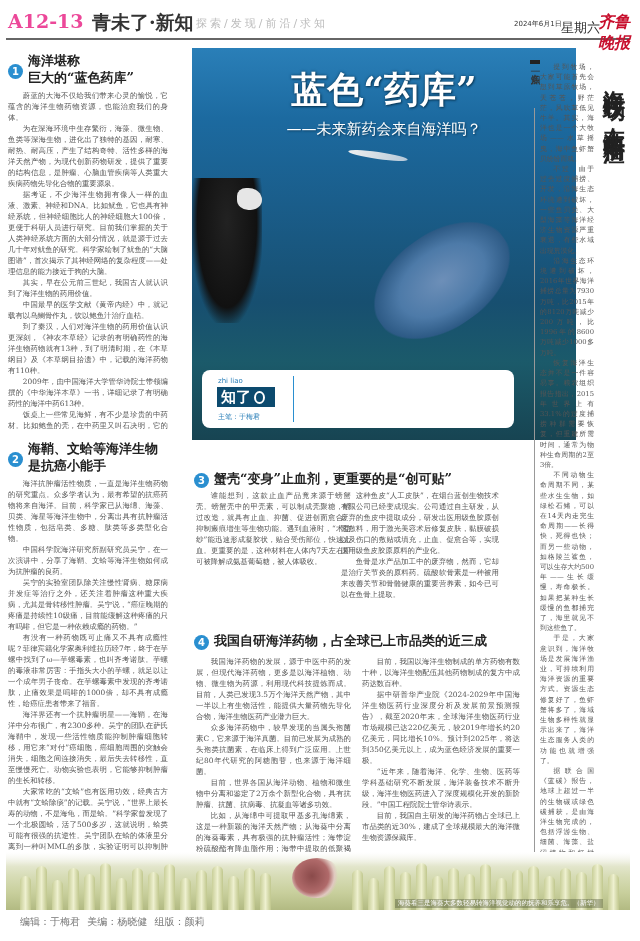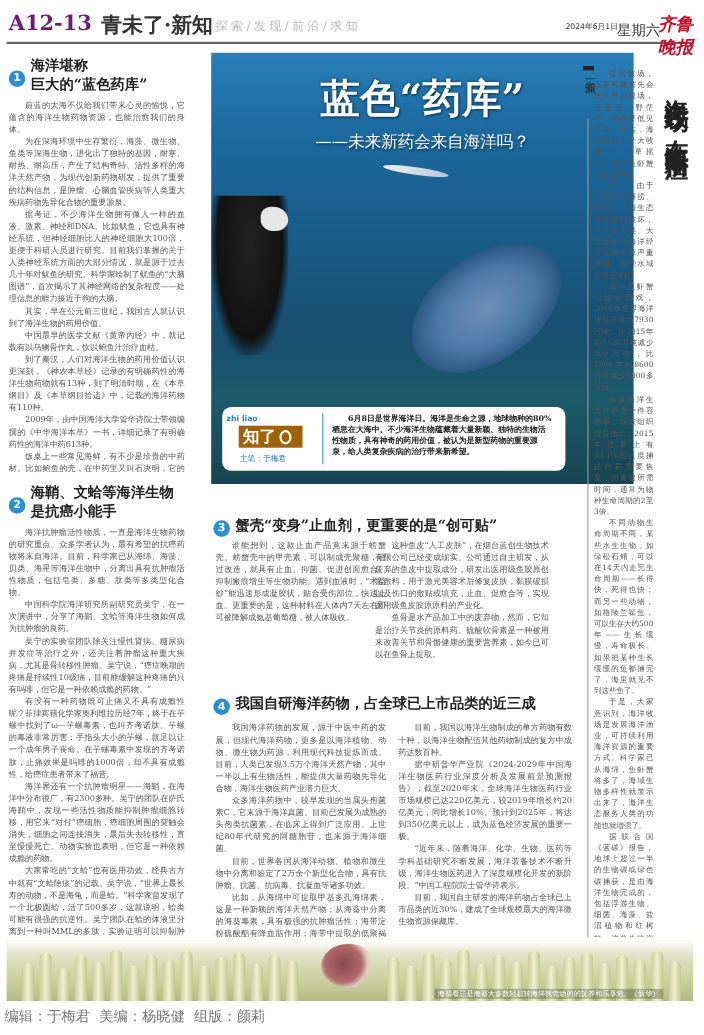--- a/index.html
+++ b/index.html
@@ -1,19 +1,19 @@
 <!DOCTYPE html>
 <html><head>
 <meta charset="utf-8">
 <style>
 *{margin:0;padding:0;box-sizing:border-box;}
 html,body{width:640px;height:941px;background:#fff;overflow:hidden;}
 body{font-family:"DejaVu Serif",serif;color:#333;position:relative;}
 .masthead{position:absolute;left:6px;top:0;width:624px;height:40px;border-bottom:2px solid #666;}
-.mh-page{position:absolute;left:2px;top:10px;font-family:"DejaVu Serif",serif;font-weight:bold;font-size:19px;color:#701a75;letter-spacing:0px;}
+.mh-page{position:absolute;left:2px;top:10px;font-family:"DejaVu Serif",serif;font-weight:bold;font-size:19px;color:#ec4899;letter-spacing:0px;}
 .mh-sec{position:absolute;left:86px;top:10px;font-weight:bold;font-size:19px;color:#333;}
 .mh-tag{position:absolute;left:190px;top:16px;font-size:11px;color:#bbb;letter-spacing:3px;font-family:"DejaVu Sans",sans-serif;}
 .mh-date{position:absolute;left:508px;top:19px;font-size:7px;color:#333;font-family:"DejaVu Sans",sans-serif;}
 .mh-week{position:absolute;left:555px;top:19px;font-size:13px;color:#333;font-family:"DejaVu Sans",sans-serif;}
 .mh-paper{position:absolute;left:585px;top:12px;font-size:16px;color:#c8102e;font-weight:bold;font-style:italic;font-family:"DejaVu Serif",serif;text-align:right;}
 
 .col{position:absolute;font-size:7.4px;line-height:11px;color:#555;text-align:justify;}
 .col p{text-indent:2em;}
 .sec-head{position:absolute;display:flex;align-items:flex-start;}
 .num{width:15px;height:15px;border-radius:50%;background:#2a8fd0;color:#fff;font-family:"DejaVu Sans",sans-serif;font-weight:bold;font-size:10px;display:flex;align-items:center;justify-content:center;flex-shrink:0;margin-top:3px;}
@@ -21,34 +21,34 @@
 
 .hero{position:absolute;left:192px;top:48px;width:384px;height:392px;background:linear-gradient(180deg,#2a7fb8 0%,#1c6aa0 18%,#1a5d8a 40%,#174f70 65%,#1b5a6a 80%,#174452 100%);overflow:hidden;}
 .hero-title{position:absolute;left:0;width:100%;top:18px;text-align:center;font-size:36px;font-weight:bold;color:#fff;text-shadow:1px 1px 2px #0b3b5c,0 0 3px #0b3b5c;font-family:"DejaVu Serif",serif;}
 .hero-sub{position:absolute;left:0;width:100%;top:72px;text-align:center;font-size:15px;color:#fff;text-shadow:1px 1px 2px #0b3b5c;font-family:"DejaVu Sans",sans-serif;}
 .diver{position:absolute;left:0;top:130px;width:70px;height:145px;background:radial-gradient(ellipse at 50% 30%,#222 0%,#111 60%,transparent 75%);}
 .mask{position:absolute;left:45px;top:140px;width:25px;height:22px;background:#e6e6e6;border-radius:40% 60% 50% 50%;}
 .fish-big{position:absolute;left:175px;top:185px;width:150px;height:95px;background:radial-gradient(ellipse at 50% 50%,#6d8fb8 0%,#4d7aa8 45%,#2d5a85 70%,transparent 72%);transform:rotate(-35deg);}
 .fish-small{position:absolute;left:156px;top:104px;width:60px;height:7px;background:linear-gradient(90deg,#f0f0f0,#b5c8d8);border-radius:50%;transform:rotate(8deg);}
 .info-wrap{position:absolute;left:10px;top:322px;width:312px;height:74px;}
 .info-card{position:absolute;left:0;top:0;width:312px;height:58px;background:#fff;border-radius:8px;}
-.zl-py{position:absolute;left:4px;top:7px;font-size:7px;color:#2a7fb8;font-family:"DejaVu Sans",sans-serif;font-weight:bold;}
-.zl-logo{position:absolute;left:15px;top:17px;width:58px;height:20px;background:#a16207;color:#fff;font-weight:bold;font-size:15px;line-height:20px;padding-left:4px;}
+.zl-py{position:absolute;left:16px;top:7px;font-size:7px;color:#2a7fb8;font-family:"DejaVu Sans",sans-serif;}
+.zl-logo{position:absolute;left:15px;top:17px;width:58px;height:20px;background:#0c4a6e;color:#fff;font-weight:bold;font-size:15px;line-height:20px;padding-left:4px;}
 .zl-logo .eye{display:inline-block;width:11px;height:13px;border:2px solid #fff;border-radius:50%;margin-left:3px;vertical-align:-2px;}
 .zl-editor{position:absolute;left:16px;top:42px;font-size:7px;color:#2a7fb8;font-family:"DejaVu Sans",sans-serif;}
 .zl-div{position:absolute;left:91px;top:6px;width:1px;height:46px;background:#2a8fd0;}
 .zl-text{position:absolute;left:100px;top:6px;width:200px;font-size:7.2px;line-height:10px;color:#222;font-weight:bold;}
 .zl-text p{text-indent:2em;}
 
 .bottom-img{position:absolute;left:6px;top:852px;width:624px;height:58px;background:linear-gradient(180deg,#f4f4ec 0%,#d8ddb8 40%,#c8cf9c 70%,#b2ba82 100%);overflow:hidden;}
 .tent{position:absolute;bottom:-8px;width:11px;border-radius:6px 6px 0 0;background:linear-gradient(90deg,#c9cf99,#eef0cf,#c0c78d);}
 .clown{position:absolute;left:292px;top:858px;width:50px;height:40px;border-radius:50%;background:radial-gradient(circle at 40% 45%,#8a4a4a 0%,#b06a6a 45%,#e0c8c0 60%,transparent 70%);}
 .bottom-fade{position:absolute;left:0;top:0;width:100%;height:14px;background:linear-gradient(180deg,#fff,rgba(255,255,255,0));}
 .caption{position:absolute;left:395px;top:899px;font-size:6.5px;color:#fff;background:rgba(60,70,40,.35);padding:0 3px;font-family:Liberation Sans, sans-serif;}
-.footer{position:absolute;left:4px;top:915px;font-size:13px;color:#777;font-family:"DejaVu Sans",sans-serif;word-spacing:4px;}
+.footer{position:absolute;left:20px;top:915px;font-size:10px;color:#777;font-family:"DejaVu Sans",sans-serif;word-spacing:4px;}
 
 .sidebar-title{position:absolute;left:598px;top:72px;width:30px;font-size:22px;font-weight:bold;line-height:26px;color:#222;writing-mode:vertical-rl;letter-spacing:3px;}
 .zd-bar{position:absolute;left:530px;top:60px;width:10px;height:4px;background:#222;}
 .zd-label{position:absolute;left:529px;top:66px;font-size:10px;line-height:12px;color:#333;writing-mode:vertical-rl;font-family:"DejaVu Sans",sans-serif;}
 .zd-line{position:absolute;left:534px;top:108px;width:1px;height:750px;background:#999;}
 </style>
 </head>
 <body>
 
 <div class="masthead">
@@ -84,41 +84,38 @@
   <div class="sec-title">
     <div>海鞘、文蛤等海洋生物</div>
     <div>是抗癌小能手</div>
   </div>
 </div>
 <div class="col" style="left:8px;top:478px;width:160px;height:372px;overflow:hidden;">
   <p>海洋抗肿瘤活性物质，一直是海洋生物药物的研究重点。众多学者认为，最有希望的抗癌药物将来自海洋。目前，科学家已从海绵、海藻、贝类、海星等海洋生物中，分离出具有抗肿瘤活性物质，包括皂类、多糖、肽类等多类型化合物。</p>
   <p>中国科学院海洋研究所副研究员吴宁，在一次演讲中，分享了海鞘、文蛤等海洋生物如何成为抗肿瘤的良药。</p>
   <p>吴宁的实验室团队除关注慢性肾病、糖尿病并发症等治疗之外，还关注着肿瘤这种重大疾病，尤其是骨转移性肿瘤。吴宁说，“癌症晚期的疼痛是持续性10级痛，目前能缓解这种疼痛的只有吗啡，但它是一种依赖成瘾的药物。”</p>
   <p>有没有一种药物既可止痛又不具有成瘾性呢？菲律宾籍化学家奥利维拉历经7年，终于在芋螺中找到了ω—芋螺毒素，也叫齐考诺肽。芋螺的毒液非常厉害：手指头大小的芋螺，就足以让一个成年男子丧命。在芋螺毒素中发现的齐考诺肽，止痛效果是吗啡的1000倍，却不具有成瘾性，给癌症患者带来了福音。</p>
-  <p>海洋界还有一个抗肿瘤明星——海鞘，在海洋中分布很广，有2300多种。吴宁的团队在萨氏海鞘中，发现一些活性物质能抑制肿瘤细胞转移，用它来“对付”癌细胞，癌细胞周围的突触会消失，细胞之间连接消失，最后失去转移性，直至慢慢死亡。动物实验也表明，但它是一种依赖成瘾的药物。</p>
+  <p>海洋界还有一个抗肿瘤明星——海鞘，在海洋中分布很广，有2300多种。吴宁的团队在萨氏海鞘中，发现一些活性物质能抑制肿瘤细胞转移，用它来“对付”癌细胞，癌细胞周围的突触会消失，细胞之间连接消失，最后失去转移性，直至慢慢死亡。动物实验也表明，它能够抑制肿瘤的生长和转移。</p>
   <p>大家常吃的“文蛤”也有医用功效，经典古方中就有“文蛤除痰”的记载。吴宁说，“世界上最长寿的动物，不是海龟，而是蛤。”科学家曾发现了一个北极圆蛤，活了500多岁，这就说明，蛤类可能有很强的抗逆性。吴宁团队在蛤的体液里分离到一种叫MML的多肽，实验证明可以抑制肿瘤细胞转移。</p>
 
 </div>
 
 <div class="hero">
   <div class="hero-title">蓝色“药库”</div>
   <div class="hero-sub">——未来新药会来自海洋吗？</div>
   <div class="fish-small"></div>
   <div class="diver"></div>
   <div class="mask"></div>
   <div class="fish-big"></div>
   <div class="info-wrap">
     <div class="info-card">
       <span class="zl-py">zhi liao</span>
       <div class="zl-logo"><span>知了</span><span class="eye"></span></div>
       <span class="zl-editor">主笔：于梅君</span>
       <div class="zl-div"></div>
-      <div class="zl-text">
-          <p>6月8日是世界海洋日。海洋是生命之源，地球物种的80%栖息在大海中。不少海洋生物蕴藏着大量新颖、独特的生物活性物质，具有神奇的药用价值，被认为是新型药物的重要源泉，给人类复杂疾病的治疗带来新希望。</p>
-        </div>
     </div>
   </div>
 </div>
 
 <div class="sec-head" style="left:194px;top:470px;">
   <span class="num">3</span>
   <div class="sec-title">蟹壳“变身”止血剂，更重要的是“创可贴”</div>
 </div>
 <div class="col" style="left:196px;top:490px;width:155px;height:125px;overflow:hidden;">
   <p>谁能想到，这款止血产品竟来源于螃蟹壳。螃蟹壳中的甲壳素，可以制成壳聚糖，经过改造，就具有止血、抑菌、促进创面愈合、抑制瘢痕增生等生物功能。遇到血液时，“术益纱”能迅速形成凝胶状，贴合受伤部位，快速止血。更重要的是，这种材料在人体内7天左右即可被降解成氨基葡萄糖，被人体吸收。</p>
@@ -146,24 +143,24 @@
   <p>“近年来，随着海洋、化学、生物、医药等学科基础研究不断发展，海洋装备技术不断升级，海洋生物医药进入了深度规模化开发的新阶段。”中国工程院院士管华诗表示。</p>
   <p>目前，我国自主研发的海洋药物占全球已上市品类的近30%，建成了全球规模最大的海洋微生物资源保藏库。</p>
 </div>
 
 <div class="zd-bar"></div>
 <div class="zd-label">知多一点</div>
 <div class="zd-line"></div>
 <div class="col" style="left:540px;top:62px;width:54px;height:790px;overflow:hidden;font-size:6.8px;line-height:10.2px;">
   <p>提到牧场，大家可能首先会想到草原牧场，天苍苍，野茫茫，风吹草低见牛羊。其实，海洋也是一个大牧场——水草摇曳，海中鱼虾蟹贝纷纷而戏。</p>
   <p>不过，由于过去过度捕捞、开发，沿海生态环境遭到破坏，一些鱼贝类、大型海藻等海洋经济生物资源严重衰退，有些水域出现荒漠化。</p>
-  <p>海中鱼虾蟹贝纷纷而戏，2016年世界海洋捕捞总量为7930万吨，比2015年的8120万吨减少200万吨，比1996年的8600万吨减少1000多万吨。</p>
+  <p>沿海生态环境遭到破坏，2016年世界海洋捕捞总量为7930万吨，比2015年的8120万吨减少200万吨，比1996年的8600万吨减少1000多万吨。</p>
   <p>恢复海洋生态并不是一件容易事。粮农组织报告指出，2015年世界上有33.1%的过度捕捞种群需要恢复，但重建所需时间，通常为物种生命周期的2至3倍。</p>
   <p>不同动物生命周期不同，某些水生生物，如绿松石鳉，可以在14天内走完生命周期——长得快，死得也快；而另一些动物，如格陵兰鲨鱼，可以生存大约500年——生长缓慢，寿命极长。如果把某种生长缓慢的鱼都捕完了，海里就见不到这些鱼了。</p>
-  <p>于是，大家意识到，海洋牧场是发展海洋渔业，可持续利用海洋资源的重要方式。科学家已从海绵，鱼虾蟹将多了，海域生物多样性就显示出来了，海洋生态服务人类的功能也就增强了。</p>
+  <p>于是，大家意识到，海洋牧场是发展海洋渔业，可持续利用海洋资源的重要方式。资源生态修复好了，鱼虾蟹将多了，海域生物多样性就显示出来了，海洋生态服务人类的功能也就增强了。</p>
   <p>据联合国《蓝碳》报告，地球上超过一半的生物碳或绿色碳捕获，是由海洋生物完成的，包括浮游生物、细菌、海藻、盐沼植物和红树林。这些生物资源的恢复，是海洋牧场建设的重要一环。</p>
 
 </div>
 <div class="sidebar-title">海洋牧场：在大海中耕渔</div>
 
 <div class="bottom-img">
   <div class="tent" style="left:14px;height:42px"></div>
   <div class="tent" style="left:30px;height:52px"></div>
   <div class="tent" style="left:46px;height:38px"></div>
   <div class="tent" style="left:62px;height:50px"></div>

